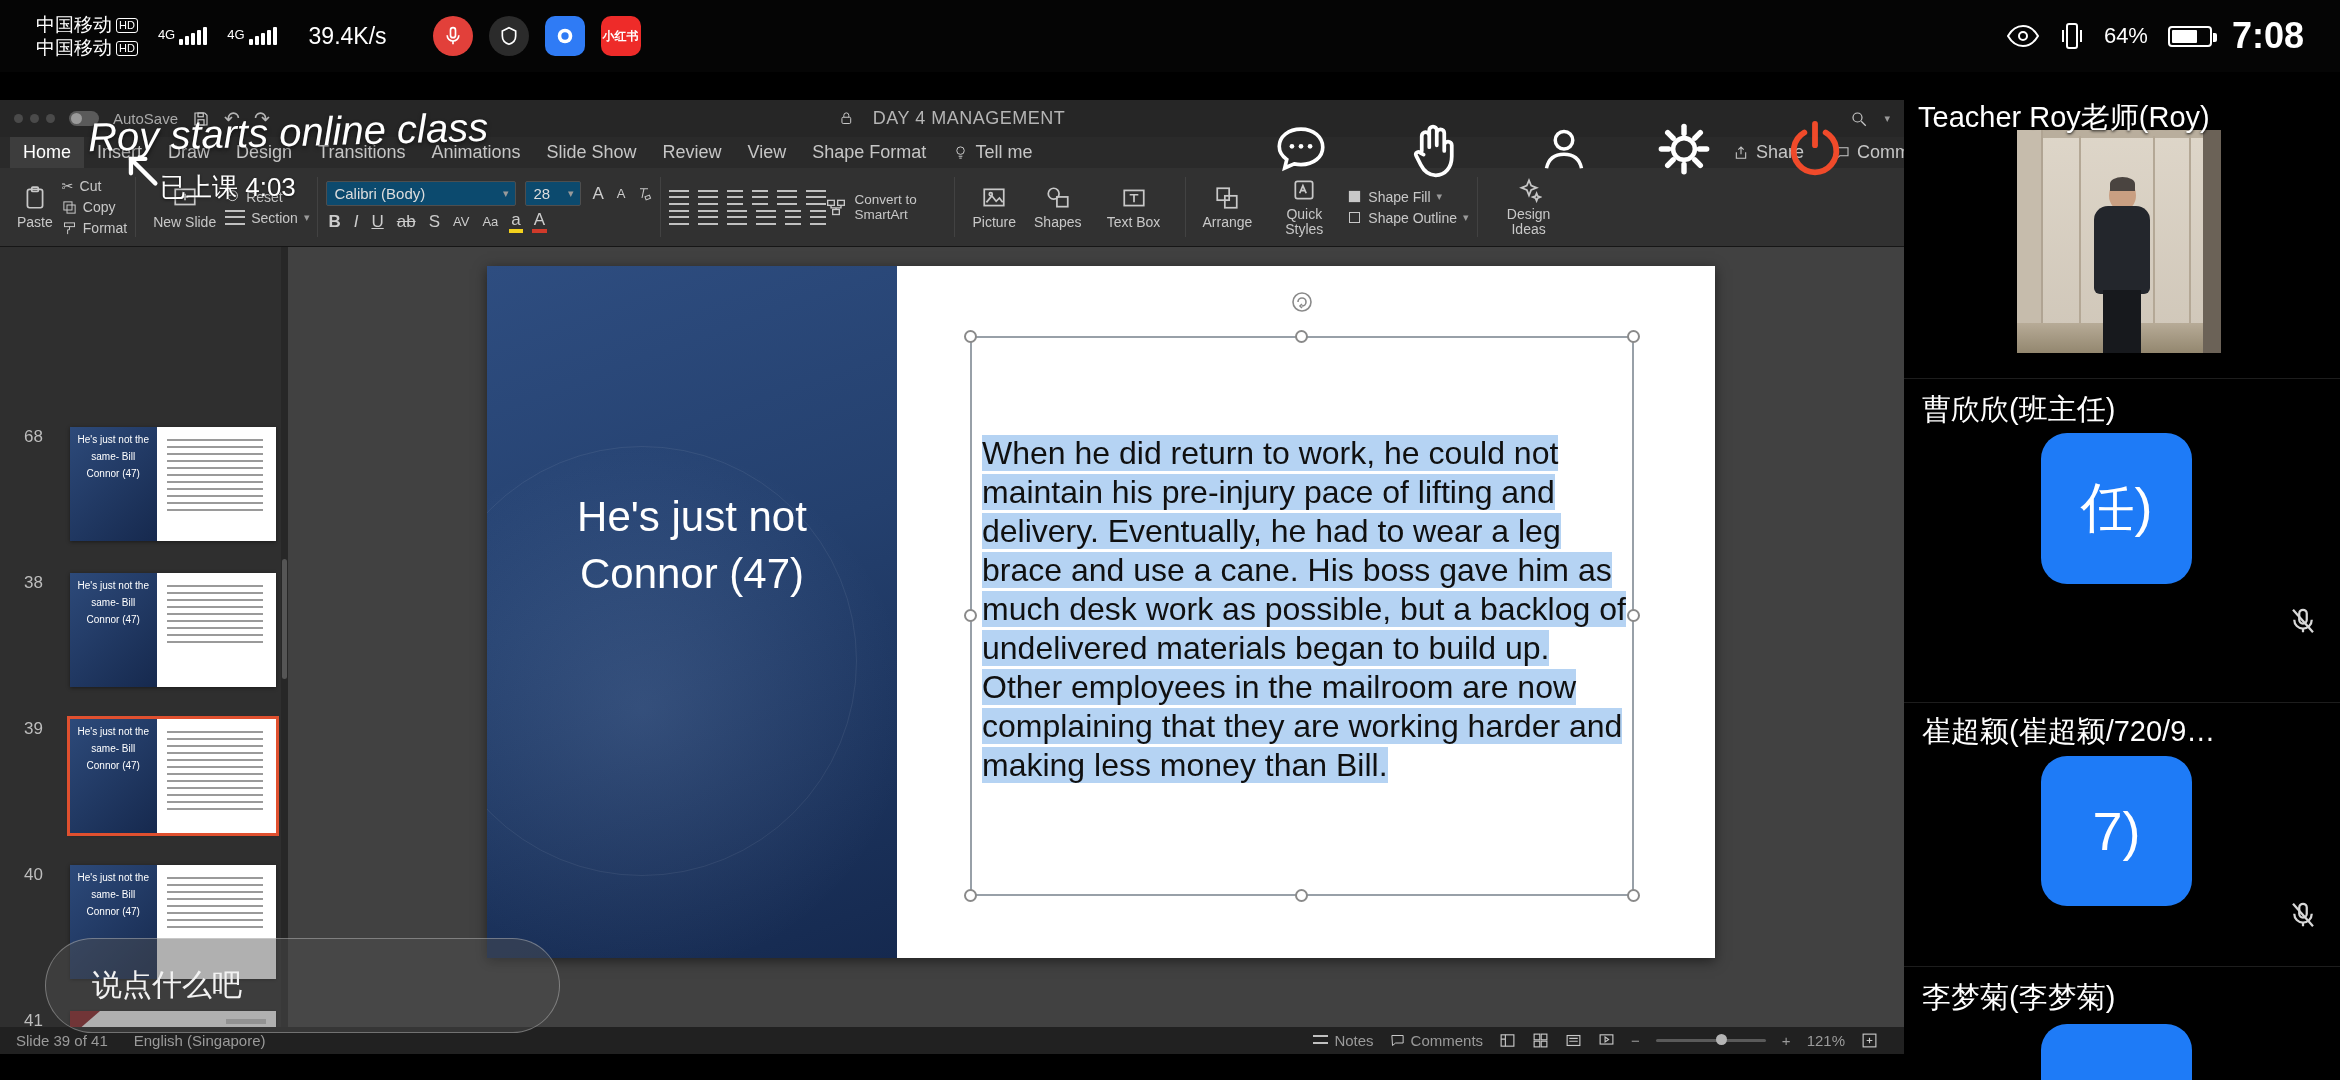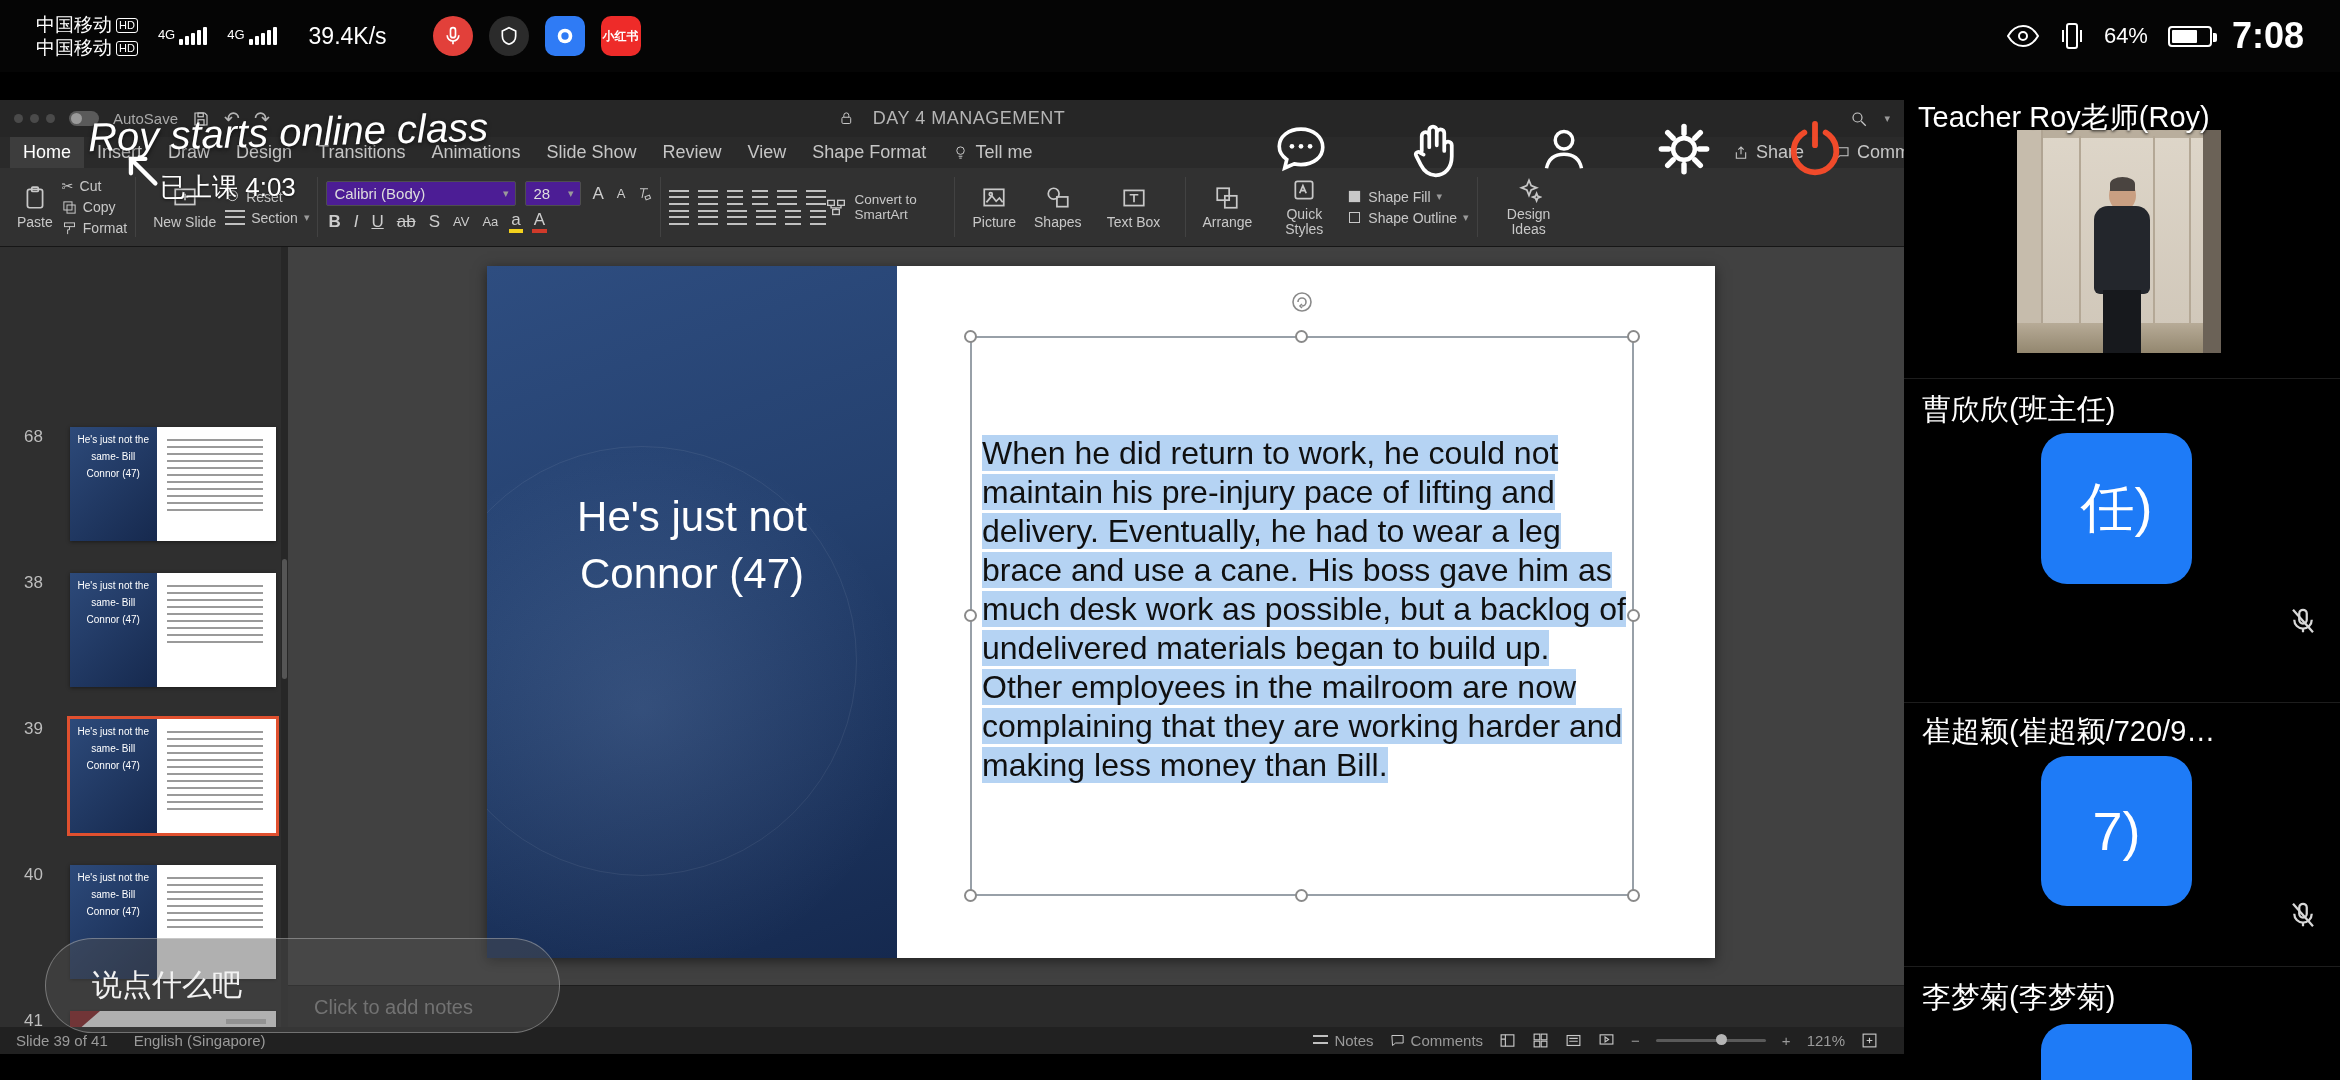--- a/index.html
+++ b/index.html
@@ -46,21 +46,21 @@
 .share,.combtn{display:flex;align-items:center;gap:7px;white-space:nowrap}
 .combtn{margin-right:-40px}
 
 .ribbon{position:absolute;left:0;top:96px;width:100%;height:79px;background:#313131;border-bottom:1px solid #161616;display:flex;align-items:stretch;padding:5px 8px;color:#c8c8c8}
 .rsep{width:1px;background:#424242;margin:4px 8px;flex:none}
 .rb-big{display:flex;flex-direction:column;align-items:center;justify-content:center;gap:4px;padding:0 9px;font-size:14px;line-height:15px;text-align:center;white-space:nowrap;flex:none}
 .rb-big.wrap{white-space:normal;width:86px}
 .rb-col{display:flex;flex-direction:column;justify-content:center;gap:5px;flex:none}
 .rb-small{display:flex;align-items:center;gap:6px;font-size:14px;white-space:nowrap}
 .rb-row{display:flex;align-items:center;gap:9px}
-.combo{height:25px;background:#4c1d95;border:1px solid #4e4e4e;border-radius:2px;display:flex;align-items:center;padding:0 7px;gap:6px;font-size:15px;color:#ddd}
+.combo{height:25px;background:#0c4a6e;border:1px solid #4e4e4e;border-radius:2px;display:flex;align-items:center;padding:0 7px;gap:6px;font-size:15px;color:#ddd}
 .combo.name{width:190px;justify-content:space-between}
 .combo.size{width:56px;justify-content:space-between}
 .caret{font-size:11px;color:#9a9a9a}
 .glb{font-size:17px;color:#ccc;padding:0 2px;line-height:18px}
 .glb.bld{font-weight:700}.glb.ita{font-style:italic}.glb.und{text-decoration:underline}.glb.stk{text-decoration:line-through}
 .glb.sm{font-size:13px}
 .glb.hlt{border-bottom:4px solid #f3d11d}
 .glb.fcl{border-bottom:4px solid #d03a2a}
 .l-ic{width:20px;height:15px;background:repeating-linear-gradient(to bottom,#c0c0c0 0 2px,transparent 2px 6.5px);display:inline-block;flex:none}
 svg.ic{stroke:#c8c8c8;fill:none;stroke-width:1.6;flex:none}
@@ -522,21 +522,20 @@
           <span class="hdl" style="left:-8px;top:50%;margin-top:-7px"></span>
           <span class="hdl" style="right:-8px;top:50%;margin-top:-7px"></span>
           <span class="hdl" style="left:-8px;bottom:-8px"></span>
           <span class="hdl" style="left:50%;margin-left:-7px;bottom:-8px"></span>
           <span class="hdl" style="right:-8px;bottom:-8px"></span>
           <div class="tb-text"><span class="hl">When he did return to work, he could not maintain his pre-injury pace of lifting and delivery. Eventually, he had to wear a leg brace and use a cane. His boss gave him as much desk work as possible, but a backlog of undelivered materials began to build up. Other employees in the mailroom are now complaining that they are working harder and making less money than Bill.</span></div>
         </div>
       </div>
     </div>
 
-    <div class="notes-pane"><span>Click to add notes</span></div>
 
     <div class="ppt-status">
       <span>Slide 39 of 41</span>
       <span>English (Singapore)</span>
       <span class="ps-right">
         <span class="ps-item">
           <span class="l-ic" style="width:15px;height:12px"></span>
           <span>Notes</span>
         </span>
         <span class="ps-item">

